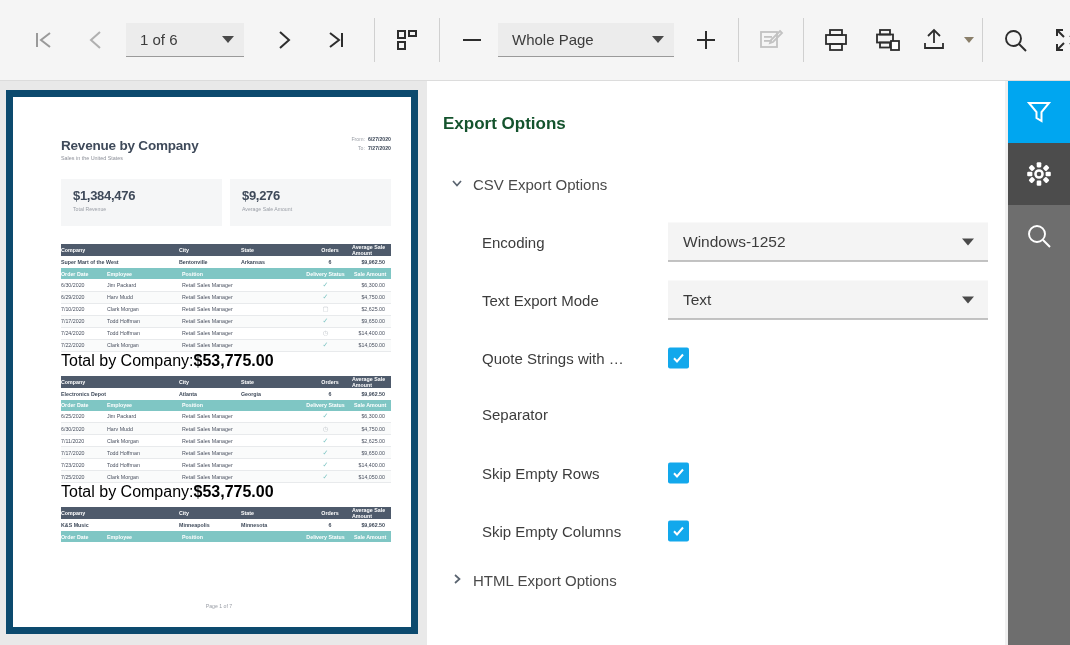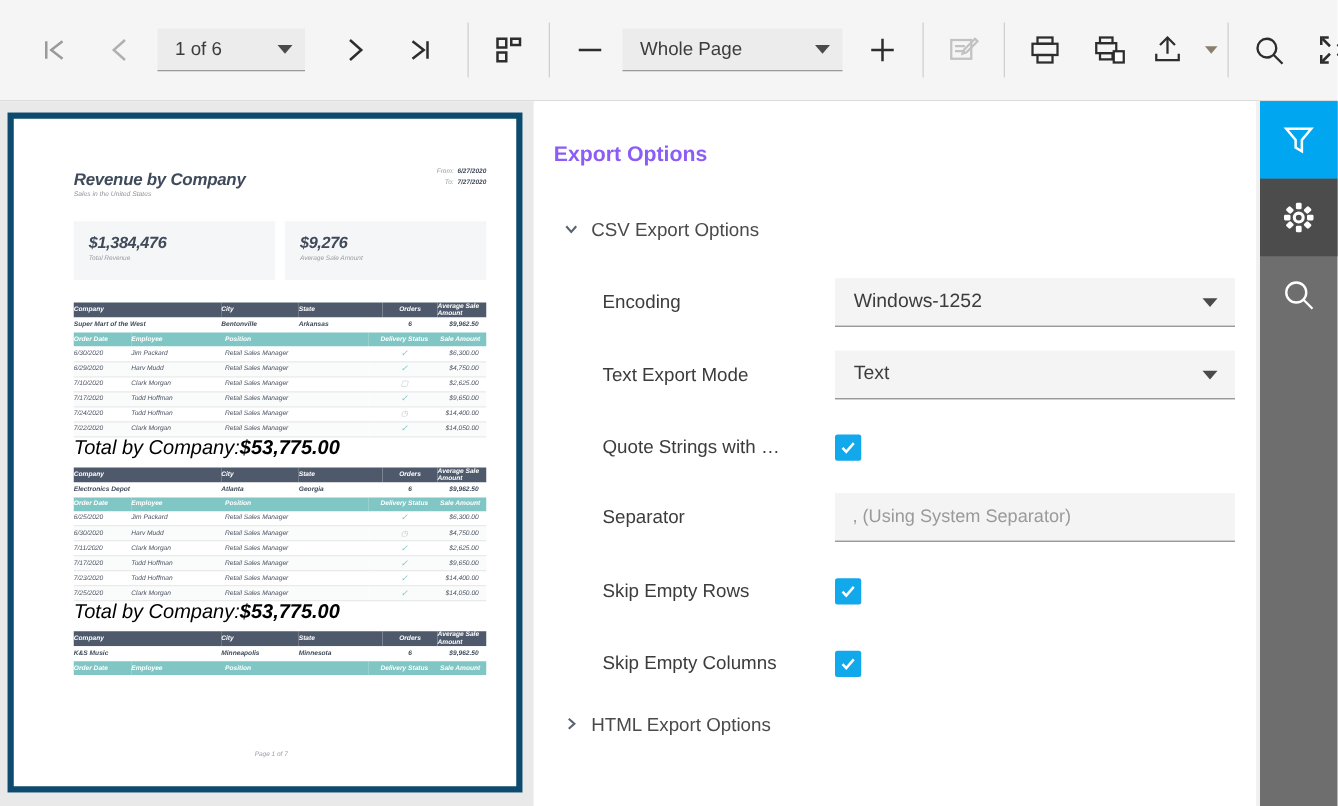--- a/index.html
+++ b/index.html
@@ -59,23 +59,22 @@
   .preview-area {
     position: absolute; left: 0; top: 81px;
     width: 427px; height: 564px;
     background: #e9e9e9;
     overflow: hidden;
   }
   .page-sheet {
     position: absolute; left: 6px; top: 9px;
     width: 412px; height: 544px;
     background: #ffffff;
-    border: 5px solid #0c4a6e;
+    border: 7px solid #0c4a6e;
     overflow: hidden;
-    font-style: italic;
   }
   .rpt { position: absolute; left: 0; top: 0; width: 412px; height: 544px; }
 
   .rpt-title {
     position: absolute; left: 48px; top: 41px;
     font-size: 13.5px; font-weight: bold; color: #3f4a5a;
     letter-spacing: -0.2px;
   }
   .rpt-sub {
     position: absolute; left: 48px; top: 58px;
@@ -135,21 +134,21 @@
 
   
   .opts {
     position: absolute; left: 427px; top: 81px;
     width: 581px; height: 564px;
     background: #ffffff;
     overflow: hidden;
   }
   .opts-title {
     position: absolute; left: 16px; top: 33px;
-    font-size: 17px; font-weight: bold; color: #8b5cf6;
+    font-size: 17px; font-weight: bold; color: #14532d;
   }
   .group-head {
     position: absolute; left: 20px;
     display: flex; align-items: flex-start; cursor: pointer;
     font-size: 15px; color: #4a4a4a;
   }
   .chev {
     width: 20px; display: inline-block; text-align: center;
     color: #5a6470; font-size: 14px; font-weight: bold; flex: none;
   }
@@ -621,25 +620,20 @@
       <div class="cb">
         <svg width="15" height="15" viewBox="0 0 15 15">
           <path d="M3 7.8 L6 11 L12 4" fill="none" stroke="#ffffff" stroke-width="2"></path>
         </svg>
       </div>
     </div>
   </div>
 
   <div class="row" style="top:312px">
     <div class="rl">Separator</div>
-    <div class="field">
-      <div class="txtin">
-        <span>, (Using System Separator)</span>
-      </div>
-    </div>
   </div>
 
   <div class="row" style="top:371px">
     <div class="rl">Skip Empty Rows</div>
     <div class="field">
       <div class="cb">
         <svg width="15" height="15" viewBox="0 0 15 15">
           <path d="M3 7.8 L6 11 L12 4" fill="none" stroke="#ffffff" stroke-width="2"></path>
         </svg>
       </div>

